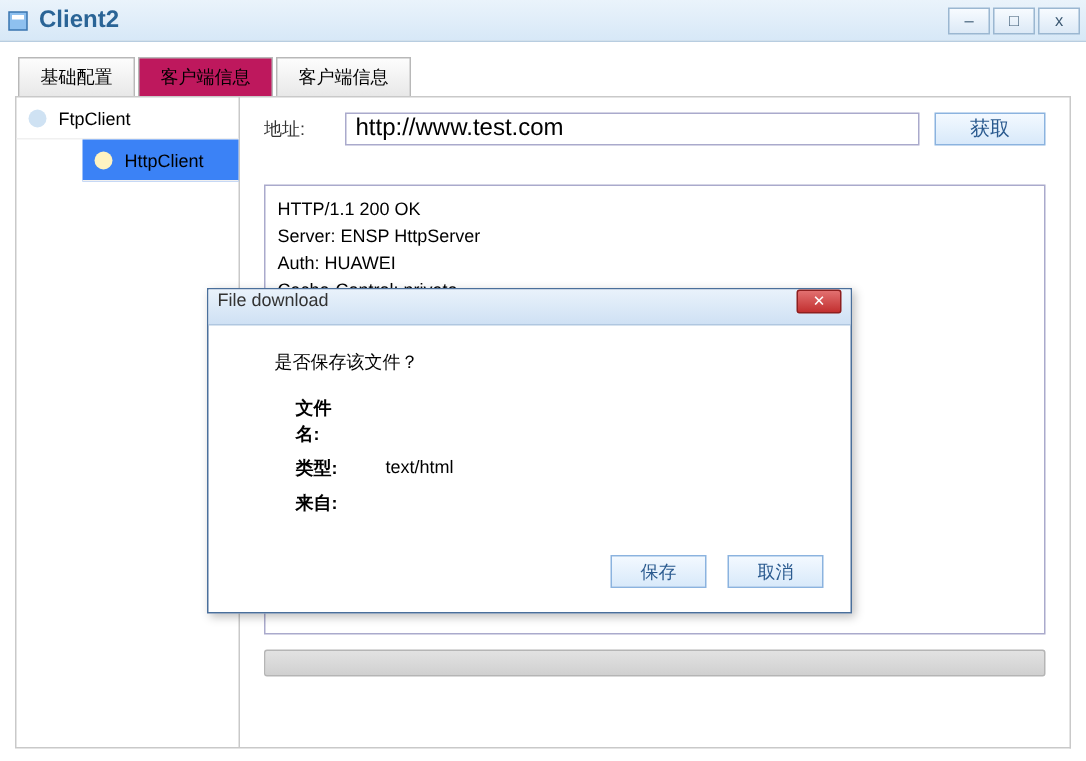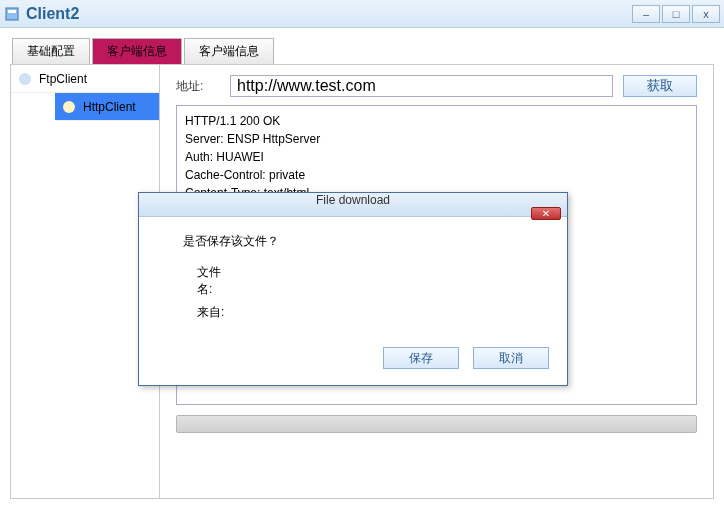--- a/index.html
+++ b/index.html
@@ -20,40 +20,40 @@
 
 .main { display: flex; padding: 0 10px 10px 10px; height: calc(100% - 28px - 34px); }
 .sidebar { width: 150px; border: 1px solid #c9c9c9; background: #fff; text-align: right; }
 .side-item { display: flex; align-items: center; height: 28px; padding: 0 8px; gap: 8px; cursor: pointer; border-bottom: 1px solid #f0f0f0; }
 .side-item.selected { background: #3b82f6; margin-left: 44px; }
 .side-dot { width: 12px; height: 12px; border-radius: 50%; background: #cfe2f3; display:inline-block;}
 .side-item.selected .side-dot { background: #fff3c2; }
 
 .content { flex: 1; border: 1px solid #c9c9c9; border-left: none; padding: 10px 16px; background: #fff; position: relative; }
 
-.row { display: flex; align-items: center; margin-bottom: 8px; }
+.row { display: flex; align-items: center; margin-bottom: 26px; }
 .row-label { width: 54px; color: #333; }
 .url-input { flex: 1; height: 22px; border: 1px solid #aac; padding: 2px 6px; font-size: 16px; }
 .fetch-btn { margin-left: 10px; width: 74px; height: 22px; border: 1px solid #8bb3df; background: linear-gradient(#f3f9ff,#d8e9fa); color: #2a5a8f; cursor: pointer; }
 
 .response-box { border: 1px solid #aac; height: 300px; padding: 6px 8px; font-size: 12px; line-height: 1.5; white-space: pre; overflow: hidden; font-family: Tahoma, sans-serif; }
 
 .progress { margin-top: 10px; height: 18px; border: 1px solid #b5b5b5; border-radius: 2px; background: linear-gradient(#e2e2e2,#d0d0d0); }
 
 
 .dialog { position: absolute; left: 138px; top: 192px; width: 430px; background: #fff; border: 1px solid #4a6f9b; box-shadow: 2px 2px 6px rgba(0,0,0,.25); }
-.dlg-title { height: 24px; background: linear-gradient(#e9f2fb,#cfe1f4); display: flex; align-items: center; padding: 0 6px; font-size: 12px; color: #333; border-bottom: 1px solid #b0c7e0; flex-direction: column; }
+.dlg-title { height: 24px; background: linear-gradient(#e9f2fb,#cfe1f4); display: flex; align-items: flex-start; padding: 0 6px; font-size: 12px; color: #333; border-bottom: 1px solid #b0c7e0; }
 .dlg-close { margin-left: auto; width: 30px; height: 16px; background: linear-gradient(#e27070,#c23030); border: 1px solid #8e1f1f; border-radius: 2px; color: #fff; display:flex; align-items:center; justify-content:center; font-size: 10px; cursor:pointer;}
 .dlg-body { padding: 16px 18px 10px 18px; }
 .dlg-body .prompt { margin-bottom: 14px; margin-left: 26px; }
 .dlg-body .field { display: flex; margin: 6px 0; }
-.dlg-body .field .flabel { width: 70px; text-align: left; padding-left: 40px; }
+.dlg-body .field .flabel { width: 70px; text-align: left; padding-left: 40px; font-weight: bold; }
 .dlg-body .field .fval { padding-left: 30px; }
 .dlg-buttons { display: flex; justify-content: flex-end; gap: 14px; padding: 10px 18px 16px 0; }
-.dlg-buttons button { width: 76px; height: 22px; border: 1px solid #8bb3df; background: linear-gradient(#f3f9ff,#d8e9fa); color: #2a5a8f; cursor: pointer; font-size:12px; }
+.dlg-buttons button { width: 64px; height: 22px; border: 1px solid #8bb3df; background: linear-gradient(#f3f9ff,#d8e9fa); color: #2a5a8f; cursor: pointer; font-size:12px; }
 </style>
 </head>
 <body>
 
 <div class="titlebar">
   <span class="app-icon">
     <svg width="14" height="14" viewBox="0 0 14 14">
         <rect x="1" y="1" width="12" height="12" fill="#8ec0ef" stroke="#3a76b0"></rect>
         <rect x="3" y="3" width="8" height="3" fill="#fff"></rect>
       </svg>
@@ -107,20 +107,24 @@
       <span>✕</span>
     </div>
   </div>
   <div class="dlg-body">
     <div class="prompt">是否保存该文件？</div>
     <div class="field">
       <span class="flabel">文件名:</span>
       <span class="fval"></span>
     </div>
     <div class="field">
+      <span class="flabel">类型:</span>
+      <span class="fval">text/html</span>
+    </div>
+    <div class="field">
       <span class="flabel">来自:</span>
     </div>
   </div>
   <div class="dlg-buttons">
     <button>保存</button>
     <button>取消</button>
   </div>
 </div>
 
 </body></html>

